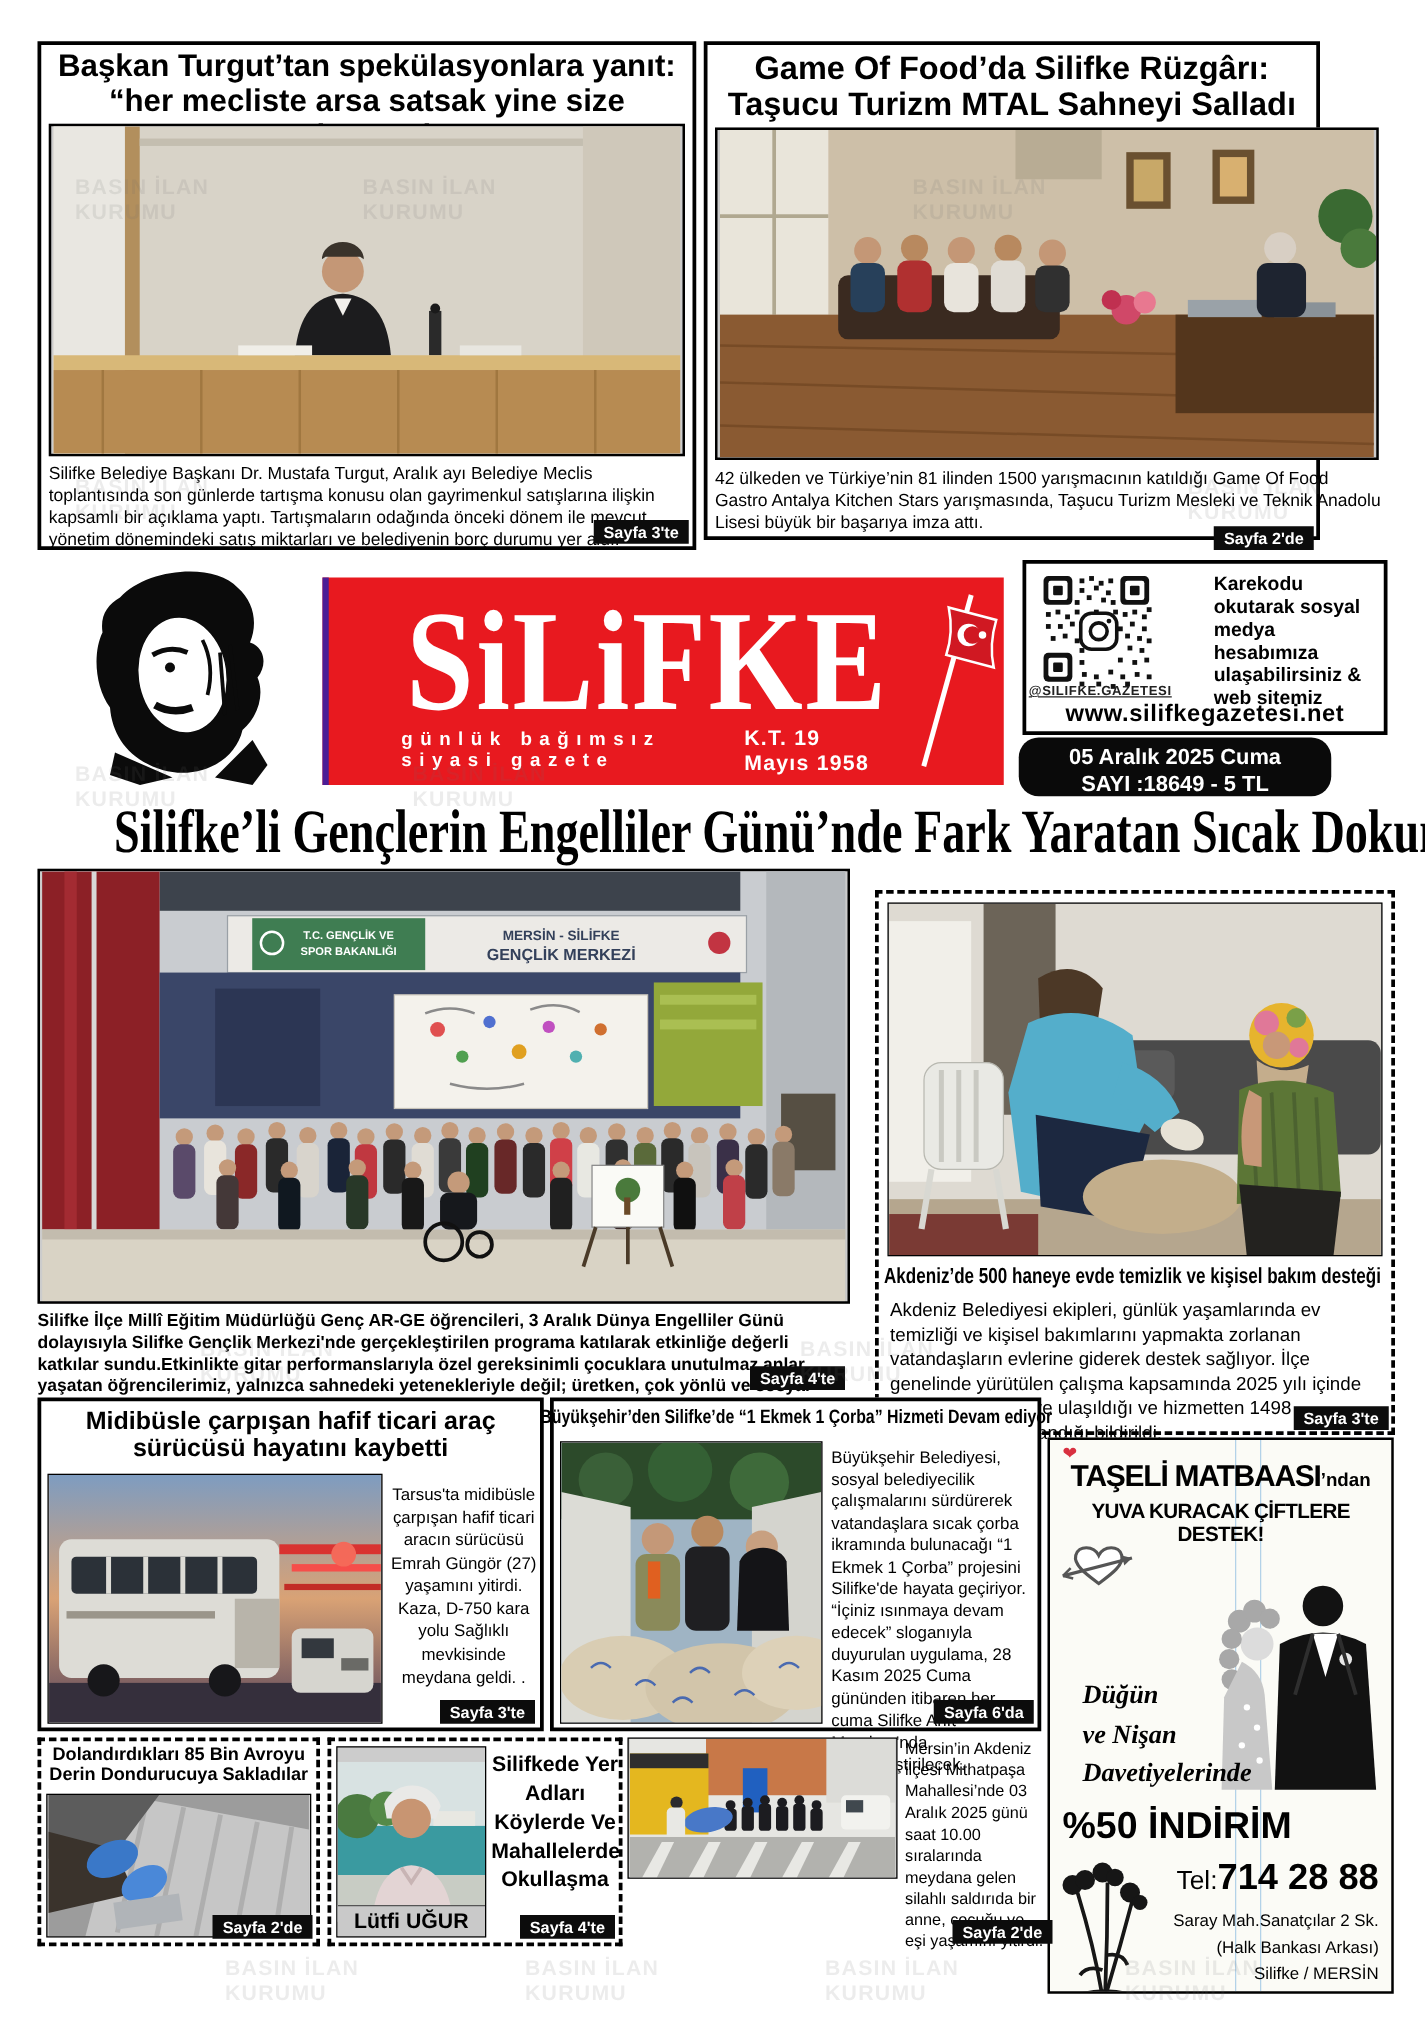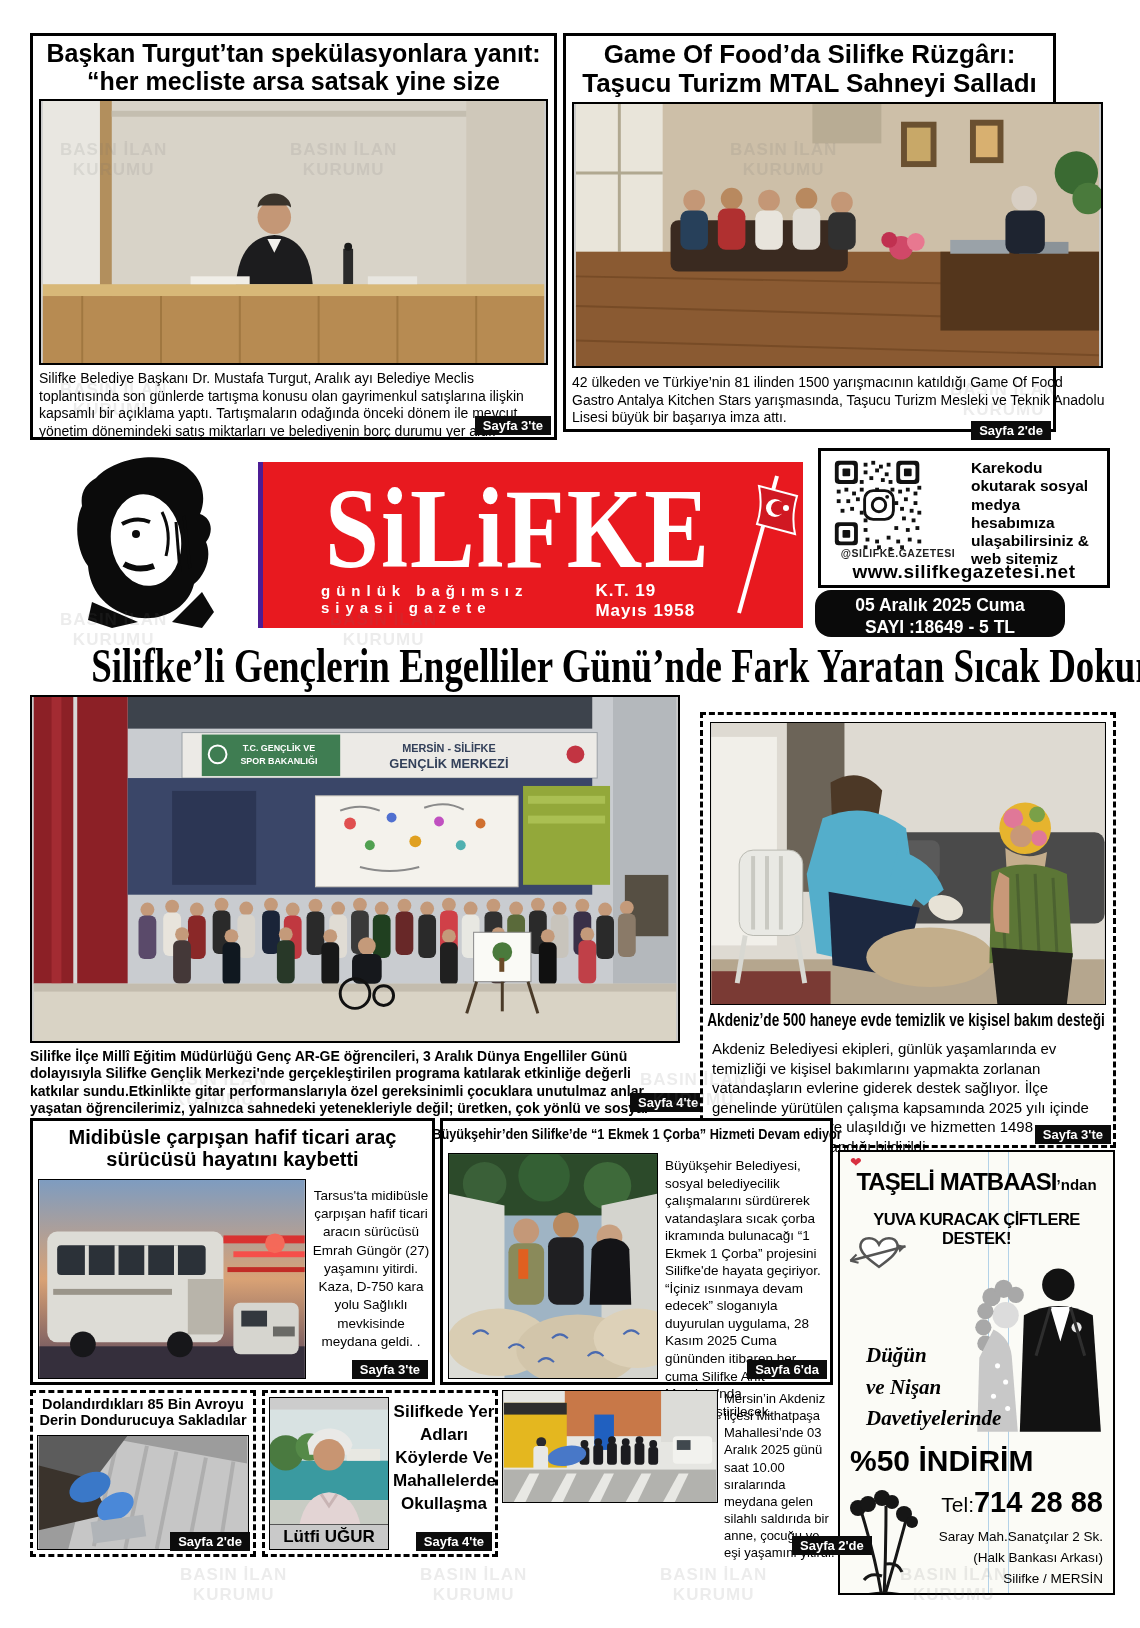--- a/index.html
+++ b/index.html
@@ -5,39 +5,39 @@
   html,body{margin:0;padding:0;background:#dcdcdc;}
   .page{position:relative;width:1140px;height:1628px;margin:0 auto;background:#ffffff;
         font-family:"Liberation Sans",sans-serif;color:#000;overflow:hidden;}
   .abs{position:absolute;}
   .box{position:absolute;border:3px solid #000;background:#fff;box-sizing:border-box;}
   .dashedbox{position:absolute;border:3px dashed #000;background:#fff;box-sizing:border-box;}
   .photo{position:absolute;border:2px solid #000;overflow:hidden;background:#ccc;box-sizing:border-box;}
   .photo svg{display:block;width:100%;height:100%;}
   .hl{font-weight:bold;text-align:center;line-height:1.12;}
   .ptag{position:absolute;background:#0c0c0c;color:#fff;font-size:13px;font-weight:bold;
-        padding:1px 8px;line-height:17px;white-space:nowrap;margin-left:30px;}
+        padding:1px 8px;line-height:17px;white-space:nowrap;}
   .cap{font-size:14px;line-height:1.26;}
   .capb{font-size:14px;font-weight:bold;line-height:1.24;}
   .sqz{white-space:nowrap;display:inline-block;}
   .wm{position:absolute;color:rgba(110,110,110,0.13);font-weight:800;font-size:17px;
-      text-align:center;line-height:1.15;letter-spacing:1px;pointer-events:none;z-index:5;}
+      text-align:left;line-height:1.15;letter-spacing:1px;pointer-events:none;z-index:5;}
   .masthead-red{position:absolute;background:#e8191f;border-left:5px solid #4c1d95;box-sizing:border-box;}
   .silifke-title{color:#fff;font-family:"Liberation Serif",serif;font-weight:bold;
       font-size:97px;letter-spacing:2px;transform:scale(1.0,1.18);transform-origin:center;
       text-align:center;line-height:1;}
   .m-tagline{position:absolute;left:58px;right:90px;bottom:7px;display:flex;justify-content:space-between;
       align-items:baseline;color:#fff;}
   .m-tagline .t1{font-size:15px;font-weight:bold;letter-spacing:6px;}
   .m-tagline .t2{font-size:17px;font-weight:bold;letter-spacing:1px;}
   .datebox{position:absolute;background:#0a0a0a;color:#fff;border-radius:16px;text-align:center;
       font-weight:bold;font-size:17.5px;line-height:1.25;padding-top:5px;box-sizing:border-box;}
   .qrbox{position:absolute;border:3px solid #000;background:#fff;box-sizing:border-box;}
   .qrtext{font-weight:bold;font-size:15.5px;text-align:left;line-height:1.18;}
-  .qrhandle{font-size:10.5px;font-weight:bold;letter-spacing:.5px;text-align:center;color:#222;}
+  .qrhandle{font-size:10.5px;font-weight:bold;letter-spacing:.5px;text-align:left;color:#222;text-decoration:underline;}
   .qrwww{font-weight:bold;font-size:19px;text-align:center;letter-spacing:.5px;}
   .mainhl{position:absolute;left:0;width:1140px;text-align:center;font-family:"Liberation Serif",serif;
       font-weight:bold;font-size:44px;white-space:nowrap;transform:scale(0.84,1.12);transform-origin:center;}
   .adbox{position:absolute;border:2px solid #000;background:#fbfbf6;box-sizing:border-box;overflow:hidden;}
   .adline{position:absolute;top:0;bottom:0;width:1px;background:rgba(90,160,215,.45);}
   .ad-title{font-weight:bold;font-size:24px;letter-spacing:-1px;}
   .ad-title-sfx{font-weight:bold;font-size:15px;}
   .ad-sub{font-weight:bold;font-size:16.5px;letter-spacing:-0.5px;}
   .ad-script{font-family:"Liberation Serif",serif;font-style:italic;font-weight:bold;font-size:21px;line-height:1.5;margin-left:12px;}
   .ad-discount{font-weight:800;font-size:30px;letter-spacing:0px;}
@@ -505,21 +505,21 @@
     <div class="ptag" style="right:3px;bottom:3px;">Sayfa 6'da</div>
   </div>
 
   <div class="adbox" style="left:838px;top:1150px;width:277px;height:445px;">
     <div class="adline" style="left:148px;"></div>
     <div class="adline" style="left:168px;"></div>
     <div class="abs" style="left:10px;top:2px;color:#d83040;font-size:14px;">❤</div>
     <div class="abs" style="left:0;top:16px;width:100%;text-align:center;">
       <span class="ad-title">TAŞELİ MATBAASI</span><span class="ad-title-sfx">’ndan</span>
     </div>
-    <div class="ad-sub abs" style="left:0;top:48px;width:100%;text-align:center;margin-top:10px;">YUVA KURACAK ÇİFTLERE DESTEK!</div>
+    <div class="ad-sub abs" style="left:0;top:48px;width:100%;text-align:center;">YUVA KURACAK ÇİFTLERE DESTEK!</div>
     <svg viewBox="0 0 60 45" style="position:absolute;left:8px;top:78px;width:62px;height:46px;">
       <path d="M30,14 C26,6 14,6 12,14 C10,22 22,30 30,36 C38,30 50,22 48,14 C46,6 34,6 30,14 Z" fill="#fff" stroke="#555" stroke-width="2.5"></path>
       <line x1="2" y1="30" x2="56" y2="16" stroke="#555" stroke-width="2.5"></line>
       <polygon points="56,16 48,14 50,22" fill="#555"></polygon>
       <path d="M2,30 l6,-6 M2,30 l8,2" stroke="#555" stroke-width="2"></path>
     </svg>
     <svg viewBox="0 0 150 185" style="position:absolute;right:4px;top:92px;width:152px;height:188px;">
       <g>
         <circle cx="48" cy="70" r="13" fill="#dcdcdc"></circle>
         <g fill="#a8a8a8">

